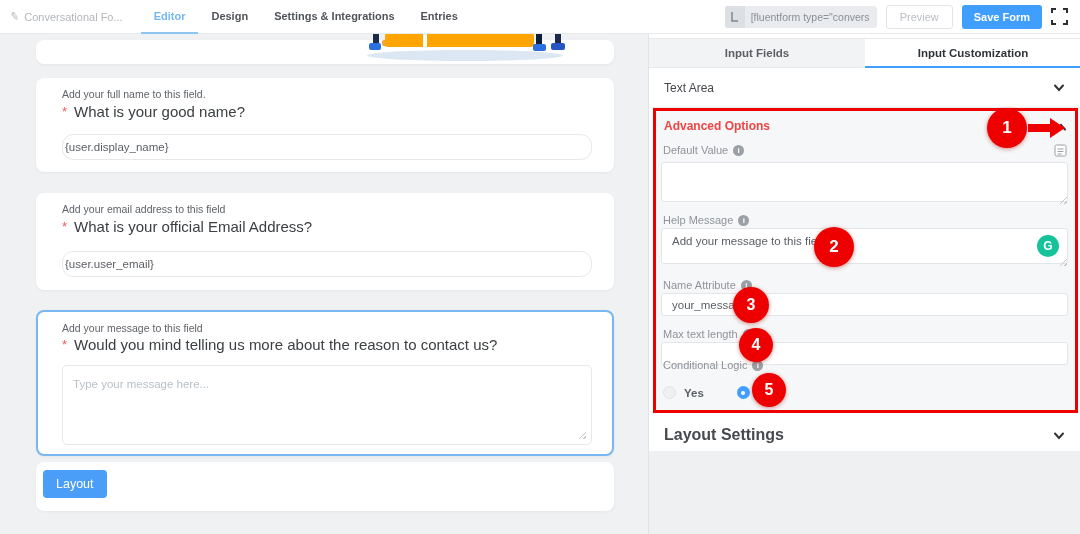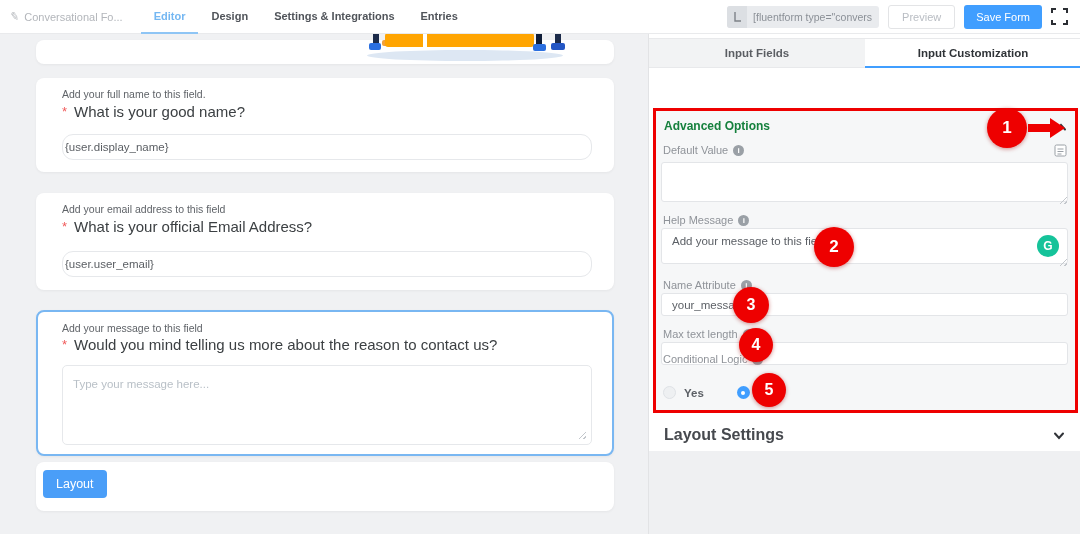--- a/index.html
+++ b/index.html
@@ -16,21 +16,21 @@
   .top-tab { height:34px; display:flex; align-items:center; padding:0 13px; font-size:11px; font-weight:bold;
              color:#50545a; border-bottom:2px solid transparent; cursor:pointer; white-space:nowrap; }
   .top-tab.active { color:#74b7f2; border-bottom-color:#8ec5f5; }
   .top-right { margin-left:auto; display:flex; align-items:center; gap:9px; margin-right:12px; }
   .chip { width:152px; height:22px; background:#e9ebee; border-radius:3px; display:flex; align-items:center;
           overflow:hidden; color:#8b9097; font-size:10.5px; }
   .chip-ic { width:20px; height:22px; background:#dcdfe3; display:flex; align-items:center; justify-content:center; margin-right:6px; flex:0 0 auto; }
   .btn-preview { height:24px; padding:0 13px; background:#fff; border:1px solid #e3e4e6; border-radius:3px;
                  color:#b9bdc3; font-size:11px; display:flex; align-items:center; cursor:pointer; }
   .btn-save { height:24px; padding:0 12px; background:#409EFF; border:none; border-radius:3px;
-              color:#fff; font-size:11px; font-weight:normal; display:flex; align-items:center; cursor:pointer; }
+              color:#fff; font-size:11px; font-weight:bold; display:flex; align-items:center; cursor:pointer; }
   .fs-ic { width:17px; height:17px; cursor:pointer; }
 
   
   .canvas { position:absolute; top:34px; left:0; width:648px; height:500px; background:#f0f1f3; overflow:hidden; }
   .card { position:absolute; left:36px; width:578px; background:#fff; border-radius:8px; box-shadow:0 1px 3px rgba(0,0,0,.05); }
   .illus-card { top:6px; height:24px; }
   .illus-shadow { position:absolute; left:331px; top:10px; width:196px; height:11px; background:#dde7f3; border-radius:50%; }
   .illus-bar { position:absolute; left:349px; top:-7px; width:149px; height:14px; background:#ffa502; border-radius:3px; }
   .illus-gap { position:absolute; left:38px; top:0; width:4px; height:14px; background:#fff; }
   .illus-leg  { position:absolute; width:6px; height:12px; background:#1c2b4a; }
@@ -66,21 +66,21 @@
   .texta-head { top:34px; height:40px; border-bottom:1px solid #efefef; font-size:12px; color:#46494e; }
   .layout-head { top:385px; height:32px; font-size:16px; font-weight:bold; color:#46494e; }
   .panel-filler { position:absolute; top:417px; left:0; width:431px; height:83px; background:#eff0f2; }
 
   .chev { display:inline-block; }
 
   .adv-box { position:absolute; left:4px; top:74px; width:425px; height:305px; border:3px solid #ee0000;
              background:#f6f7f8; z-index:5; }
   .adv-inner { position:relative; width:100%; height:100%; }
   .adv-head { position:absolute; top:6px; left:8px; right:8px; display:flex; align-items:center; justify-content:space-between; cursor:pointer; }
-  .adv-title { font-size:12px; font-weight:bold; color:#15803d; }
+  .adv-title { font-size:12px; font-weight:bold; color:#ef4444; }
   .flabel { position:absolute; left:7px; font-size:11px; color:#8f9399; display:flex; align-items:center; gap:5px; }
   .info-dot { width:11px; height:11px; border-radius:50%; background:#9aa0a6; color:#fff; font-size:8px; font-weight:bold;
               display:inline-flex; align-items:center; justify-content:center; }
   .adv-ta { position:absolute; left:5px; width:407px; background:#fff; border:1px solid #e3e5e8; border-radius:3px;
             resize:none; font-size:11.5px; color:#5c6066; padding:6px 10px; font-family:"Liberation Sans",sans-serif; }
   .adv-in { position:absolute; left:5px; width:407px; height:23px; background:#fff; border:1px solid #e3e5e8; border-radius:3px;
             font-size:11.5px; color:#5c6066; padding:0 10px; font-family:"Liberation Sans",sans-serif; }
   .grip { position:absolute; width:8px; height:8px;
           background:repeating-linear-gradient(135deg,#c3c7cc 0 1px,transparent 1px 3px);
           clip-path:polygon(100% 0,100% 100%,0 100%); }
@@ -182,20 +182,28 @@
     </div>
   </div>
 
   <div class="panel">
 
     <div class="panel-tabs">
       <div class="p-tab inactive">Input Fields</div>
       <div class="p-tab active">Input Customization</div>
     </div>
 
+    <div class="section-head texta-head">
+      <span>Text Area</span>
+      <span class="chev">
+        <svg width="12" height="8" viewBox="0 0 12 8">
+            <path d="M2 1.5 L6 6 L10 1.5" stroke="#303338" stroke-width="2" fill="none" stroke-linecap="round"></path>
+          </svg>
+      </span>
+    </div>
 
     <div class="panel-filler"></div>
 
     <div class="section-head layout-head">
       <span>Layout Settings</span>
       <span class="chev">
         <svg width="12" height="8" viewBox="0 0 12 8">
             <path d="M2 1.5 L6 6 L10 1.5" stroke="#303338" stroke-width="2" fill="none" stroke-linecap="round"></path>
           </svg>
       </span>
@@ -238,21 +246,21 @@
           <span class="info-dot">i</span>
         </div>
         <input class="adv-in" style="top: 182px;" value="your_message">
 
         <div class="flabel" style="top:217px;">
           <span>Max text length</span>
           <span class="info-dot">i</span>
         </div>
         <input class="adv-in" style="top: 231px;" value="">
 
-        <div class="flabel" style="top:242px;justify-content:center;">
+        <div class="flabel" style="top:248px;justify-content:center;">
           <span>Conditional Logic</span>
           <span class="info-dot">i</span>
         </div>
         <div class="radio-row">
           <span class="radio off"></span>
           <span class="radio-lab lab-yes">Yes</span>
           <span class="radio on" style="margin-left:33px;"></span>
           <span class="radio-lab lab-no">No</span>
         </div>
       </div>

